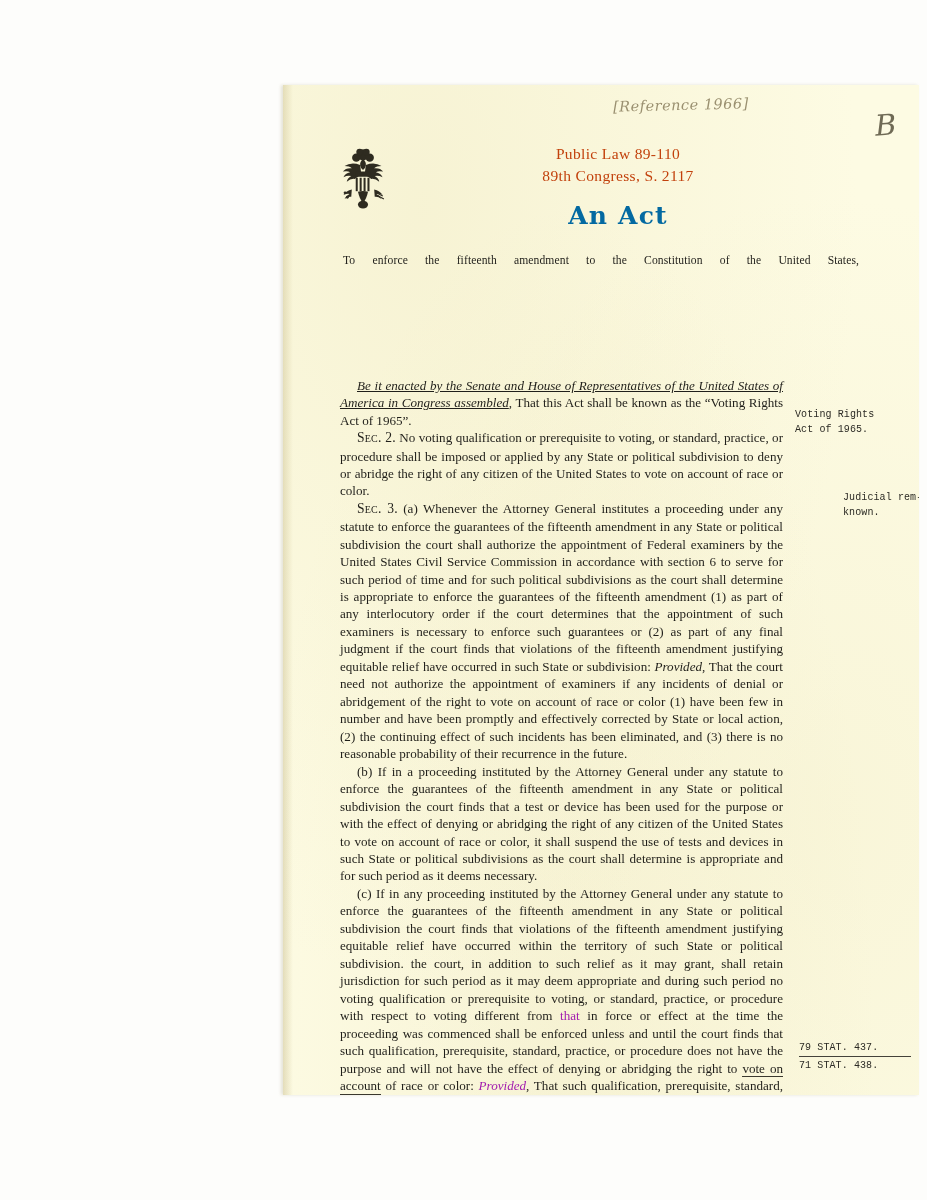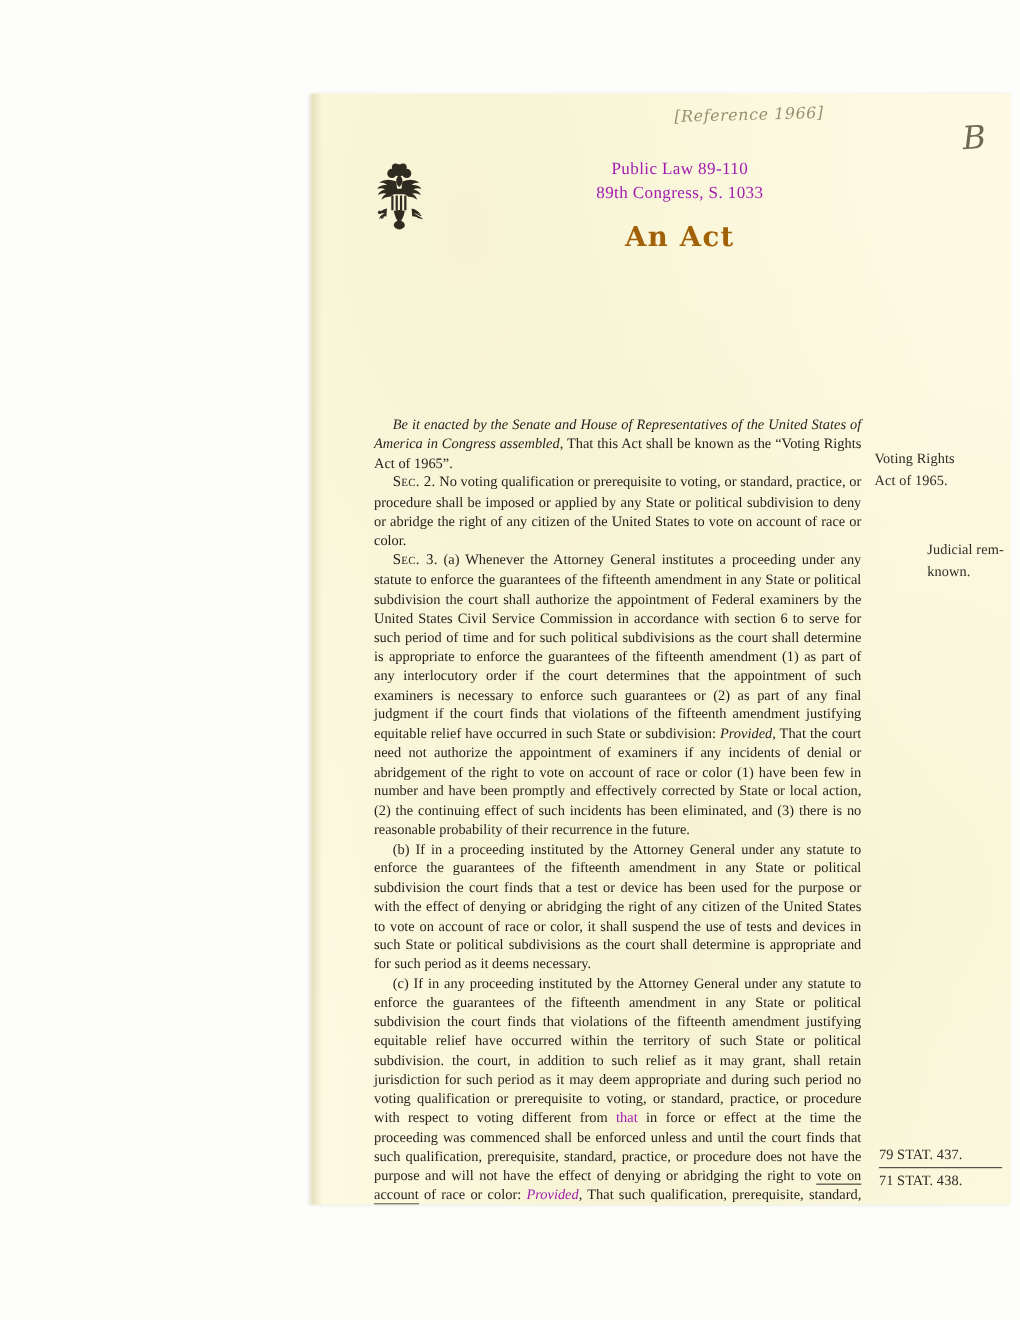--- a/index.html
+++ b/index.html
@@ -92,35 +92,35 @@
     position: absolute;
     left: 52px;
     top: 62px;
     width: 56px;
     height: 66px;
   }
   .law-lines {
     text-align: center;
     font-size: 15.5px;
     line-height: 1.42;
-    color: #a21caf;
+    color: #c2410c;
     letter-spacing: .35px;
     padding-left: 34px;
   }
   .law-lines div { white-space: nowrap; }
 
   .an-act {
     text-align: center;
     margin-top: 14px;
     padding-left: 34px;
     font-family: "DejaVu Serif", serif;
     font-weight: bold;
     font-size: 25px;
     letter-spacing: 1.2px;
-    color: #a16207;
+    color: #0369a1;
   }
 
   .longtitle {
     margin: 22px 58px 0 58px;
     text-align: center;
     font-size: 11.6px;
     line-height: 1.48;
     color: #24231e;
     letter-spacing: .1px;
   }
@@ -148,37 +148,38 @@
     text-align: justify;
     text-align-last: left;
     hyphens: manual;
   }
   .body-col p.ind { text-indent: 17px; }
   .body-col p.enact { text-indent: 17px; }
 
   .enact-head {
     font-style: italic;
     font-family: "Liberation Serif", serif;
+    text-decoration: underline;
   }
   .smallcaps {
     font-variant: small-caps;
     font-size: 13.6px;
     letter-spacing: .2px;
   }
   .ital { font-style: italic; margin-top: 13px; }
   .uline { border-bottom: 1.1px solid #3a382e; padding-bottom: .5px; }
   .faded { color: #a21caf; }
 
   
   .margin-note {
     position: absolute;
     left: 512px;
     width: 120px;
-    font-family: Liberation Serif, serif;
-    font-size: 13px;
+    font-family: Liberation Mono, monospace;
+    font-size: 10px;
     line-height: 1.5;
     color: #2b2a24;
     letter-spacing: .1px;
     z-index: 4;
   }
   .note-voting { top: 322px; }
   .note-judicial { top: 405px; margin-left: 48px; }
   .note-stat {
     top: 955px;
     left: 516px;
@@ -232,26 +233,27 @@
         <rect x="74" y="84" width="12" height="2" transform="rotate(28 80 85)"></rect>
         <rect x="76" y="89" width="12" height="2" transform="rotate(28 82 90)"></rect>
 
         <path d="M41 80 q9 -3 18 0 q-3 14 -9 20 q-6 -6 -9 -20 z"></path>
         <ellipse cx="50" cy="103" rx="9" ry="7"></ellipse>
       </g>
     </svg>
 
     <div class="law-lines">
       <div>Public Law 89-110</div>
-      <div>89th Congress, S. 1033</div>
+      <div>89th Congress, S. 2117</div>
     </div>
 
     <div class="an-act">An Act</div>
 
     <div class="longtitle">
+      <span class="l1">To enforce the fifteenth amendment to the Constitution of the United States,</span>
     </div>
   </div>
 
   <div class="body-col">
 
     <p class="enact"><span class="enact-head">Be it enacted by the Senate and House of Representatives of the United States of America in Congress assembled</span><span>, That this Act shall be known as the “Voting Rights Act of 1965”.</span></p>
 
     <p class="ind"><span class="smallcaps">Sec. 2.</span><span> No voting qualification or prerequisite to voting, or standard, practice, or procedure shall be imposed or applied by any State or political subdivision to deny or abridge the right of any citizen of the United States to vote on account of race or color.</span></p>
 
     <p class="ind"><span class="smallcaps">Sec. 3.</span><span> (a) Whenever the Attorney General institutes a proceeding under any statute to enforce the guarantees of the fifteenth amendment in any State or political subdivision the court shall authorize the appointment of Federal examiners by the United States Civil Service Commission in accordance with section 6 to serve for such period of time and for such political subdivisions as the court shall determine is appropriate to enforce the guarantees of the fifteenth amendment (1) as part of any interlocutory order if the court determines that the appointment of such examiners is necessary to enforce such guarantees or (2) as part of any final judgment if the court finds that violations of the fifteenth amendment justifying equitable relief have occurred in such State or subdivision: </span><span class="ital">Provided</span><span>, That the court need not authorize the appointment of examiners if any incidents of denial or abridgement of the right to vote on account of race or color (1) have been few in number and have been promptly and effectively corrected by State or local action, (2) the continuing effect of such incidents has been eliminated, and (3) there is no reasonable probability of their recurrence in the future.</span></p>

